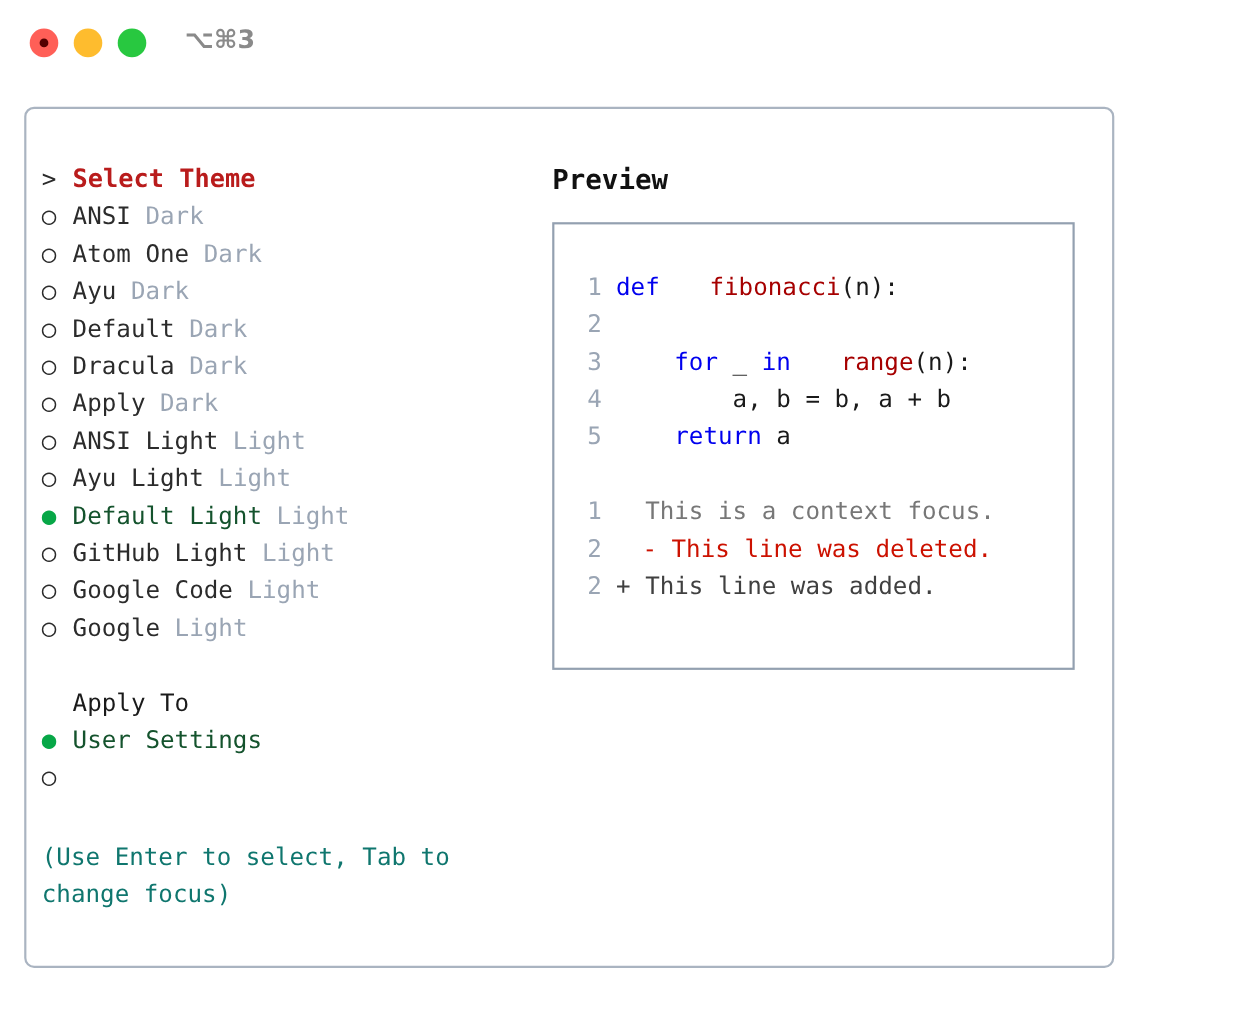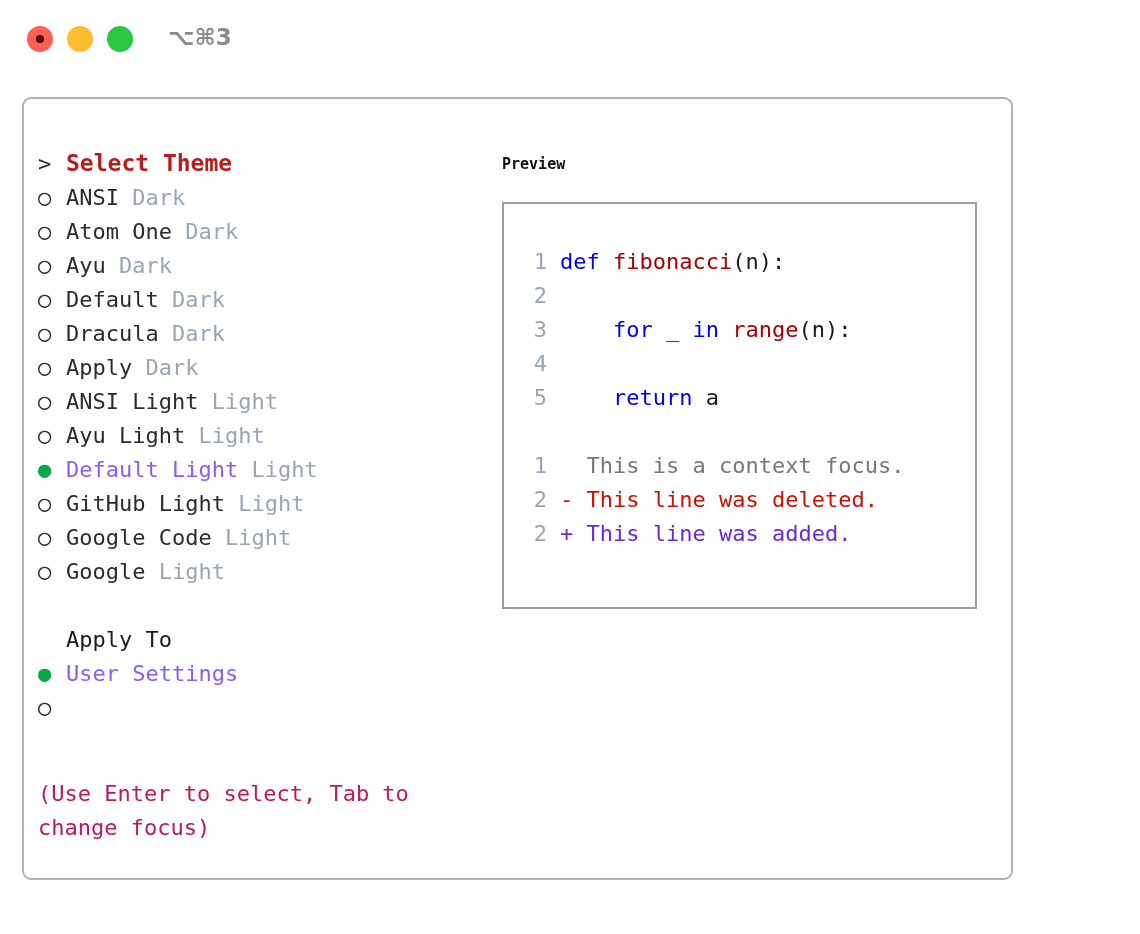--- a/index.html
+++ b/index.html
@@ -105,47 +105,47 @@
   .heading-row .title {
     font-weight: bold;
     color: #b91c1c;
     font-size: 23px;
   }
   .item-name {
     color: #2b2b2b;
     text-align: center;
   }
   .item-name.sel {
-    color: #8b5cf6;
+    color: #14532d;
   }
   .item-cat {
     color: #9aa5b4;
   }
   .section-label {
     color: #1a1a1a;
   }
   .spacer-row { height: 34px; }
   .help-text {
-    margin-top: 18px;
-    color: #be185d;
+    margin-top: 4px;
+    color: #0f766e;
     font-size: 22px;
     line-height: 34px;
     width: 410px;
     white-space: pre-wrap;
   }
 
   
   .right-col {
     position: absolute;
     left: 478px;
     top: 48px;
     width: 500px;
   }
   .preview-title {
-    font-size: 15px;
+    font-size: 25px;
     font-weight: bold;
     color: #111111;
     line-height: 34px;
   }
   .preview-box {
     margin-top: 21px;
     width: 475px;
     height: 407px;
     border: 2px solid #93a0b0;
     box-sizing: border-box;
@@ -160,25 +160,25 @@
     white-space: pre;
   }
   .lineno {
     width: 28px;
     flex: 0 0 28px;
     text-align: right;
     color: #9aa5b4;
     margin-right: 13px;
   }
   .kw   { color: #0000ee; }
-  .fn   { color: #a60000; }
+  .fn   { color: #a60000; margin-left: 32px; }
   .plain{ color: #1a1a1a; }
   .ctx  { color: #777777; }
-  .del  { color: #cc1100; }
-  .add  { color: #6d28d9; }
+  .del  { color: #cc1100; margin-left: 24px; }
+  .add  { color: #404040; }
   .blank-line { height: 34px; }
 </style>
 </head>
 <body>
 
 <div class="window">
 
   <div class="titlebar">
     <div class="traffic">
       <span class="dot red"></span>
@@ -225,21 +225,21 @@
       <div class="help-text">(Use Enter to select, Tab to change focus)</div>
     </div>
 
     <div class="right-col">
       <div class="preview-title">Preview</div>
       <div class="preview-box">
         <div id="code-block">
             <div class="code-line"><span class="lineno">1</span><span class="kw">def </span><span class="fn">fibonacci</span><span class="plain">(n):</span></div>
             <div class="code-line"><span class="lineno">2</span></div>
             <div class="code-line"><span class="lineno">3</span><span class="plain">    </span><span class="kw">for </span><span class="plain">_ </span><span class="kw">in </span><span class="fn">range</span><span class="plain">(n):</span></div>
-            <div class="code-line"><span class="lineno">4</span></div>
+            <div class="code-line"><span class="lineno">4</span><span class="plain">        a, b = b, a + b</span></div>
             <div class="code-line"><span class="lineno">5</span><span class="plain">    </span><span class="kw">return </span><span class="plain">a</span></div>
           </div>
         <div class="blank-line"></div>
         <div id="diff-block">
             <div class="code-line"><span class="lineno">1</span><span class="ctx">  This is a context focus.</span></div>
             <div class="code-line"><span class="lineno">2</span><span class="del">- This line was deleted.</span></div>
             <div class="code-line"><span class="lineno">2</span><span class="add">+ This line was added.</span></div>
           </div>
       </div>
     </div>

